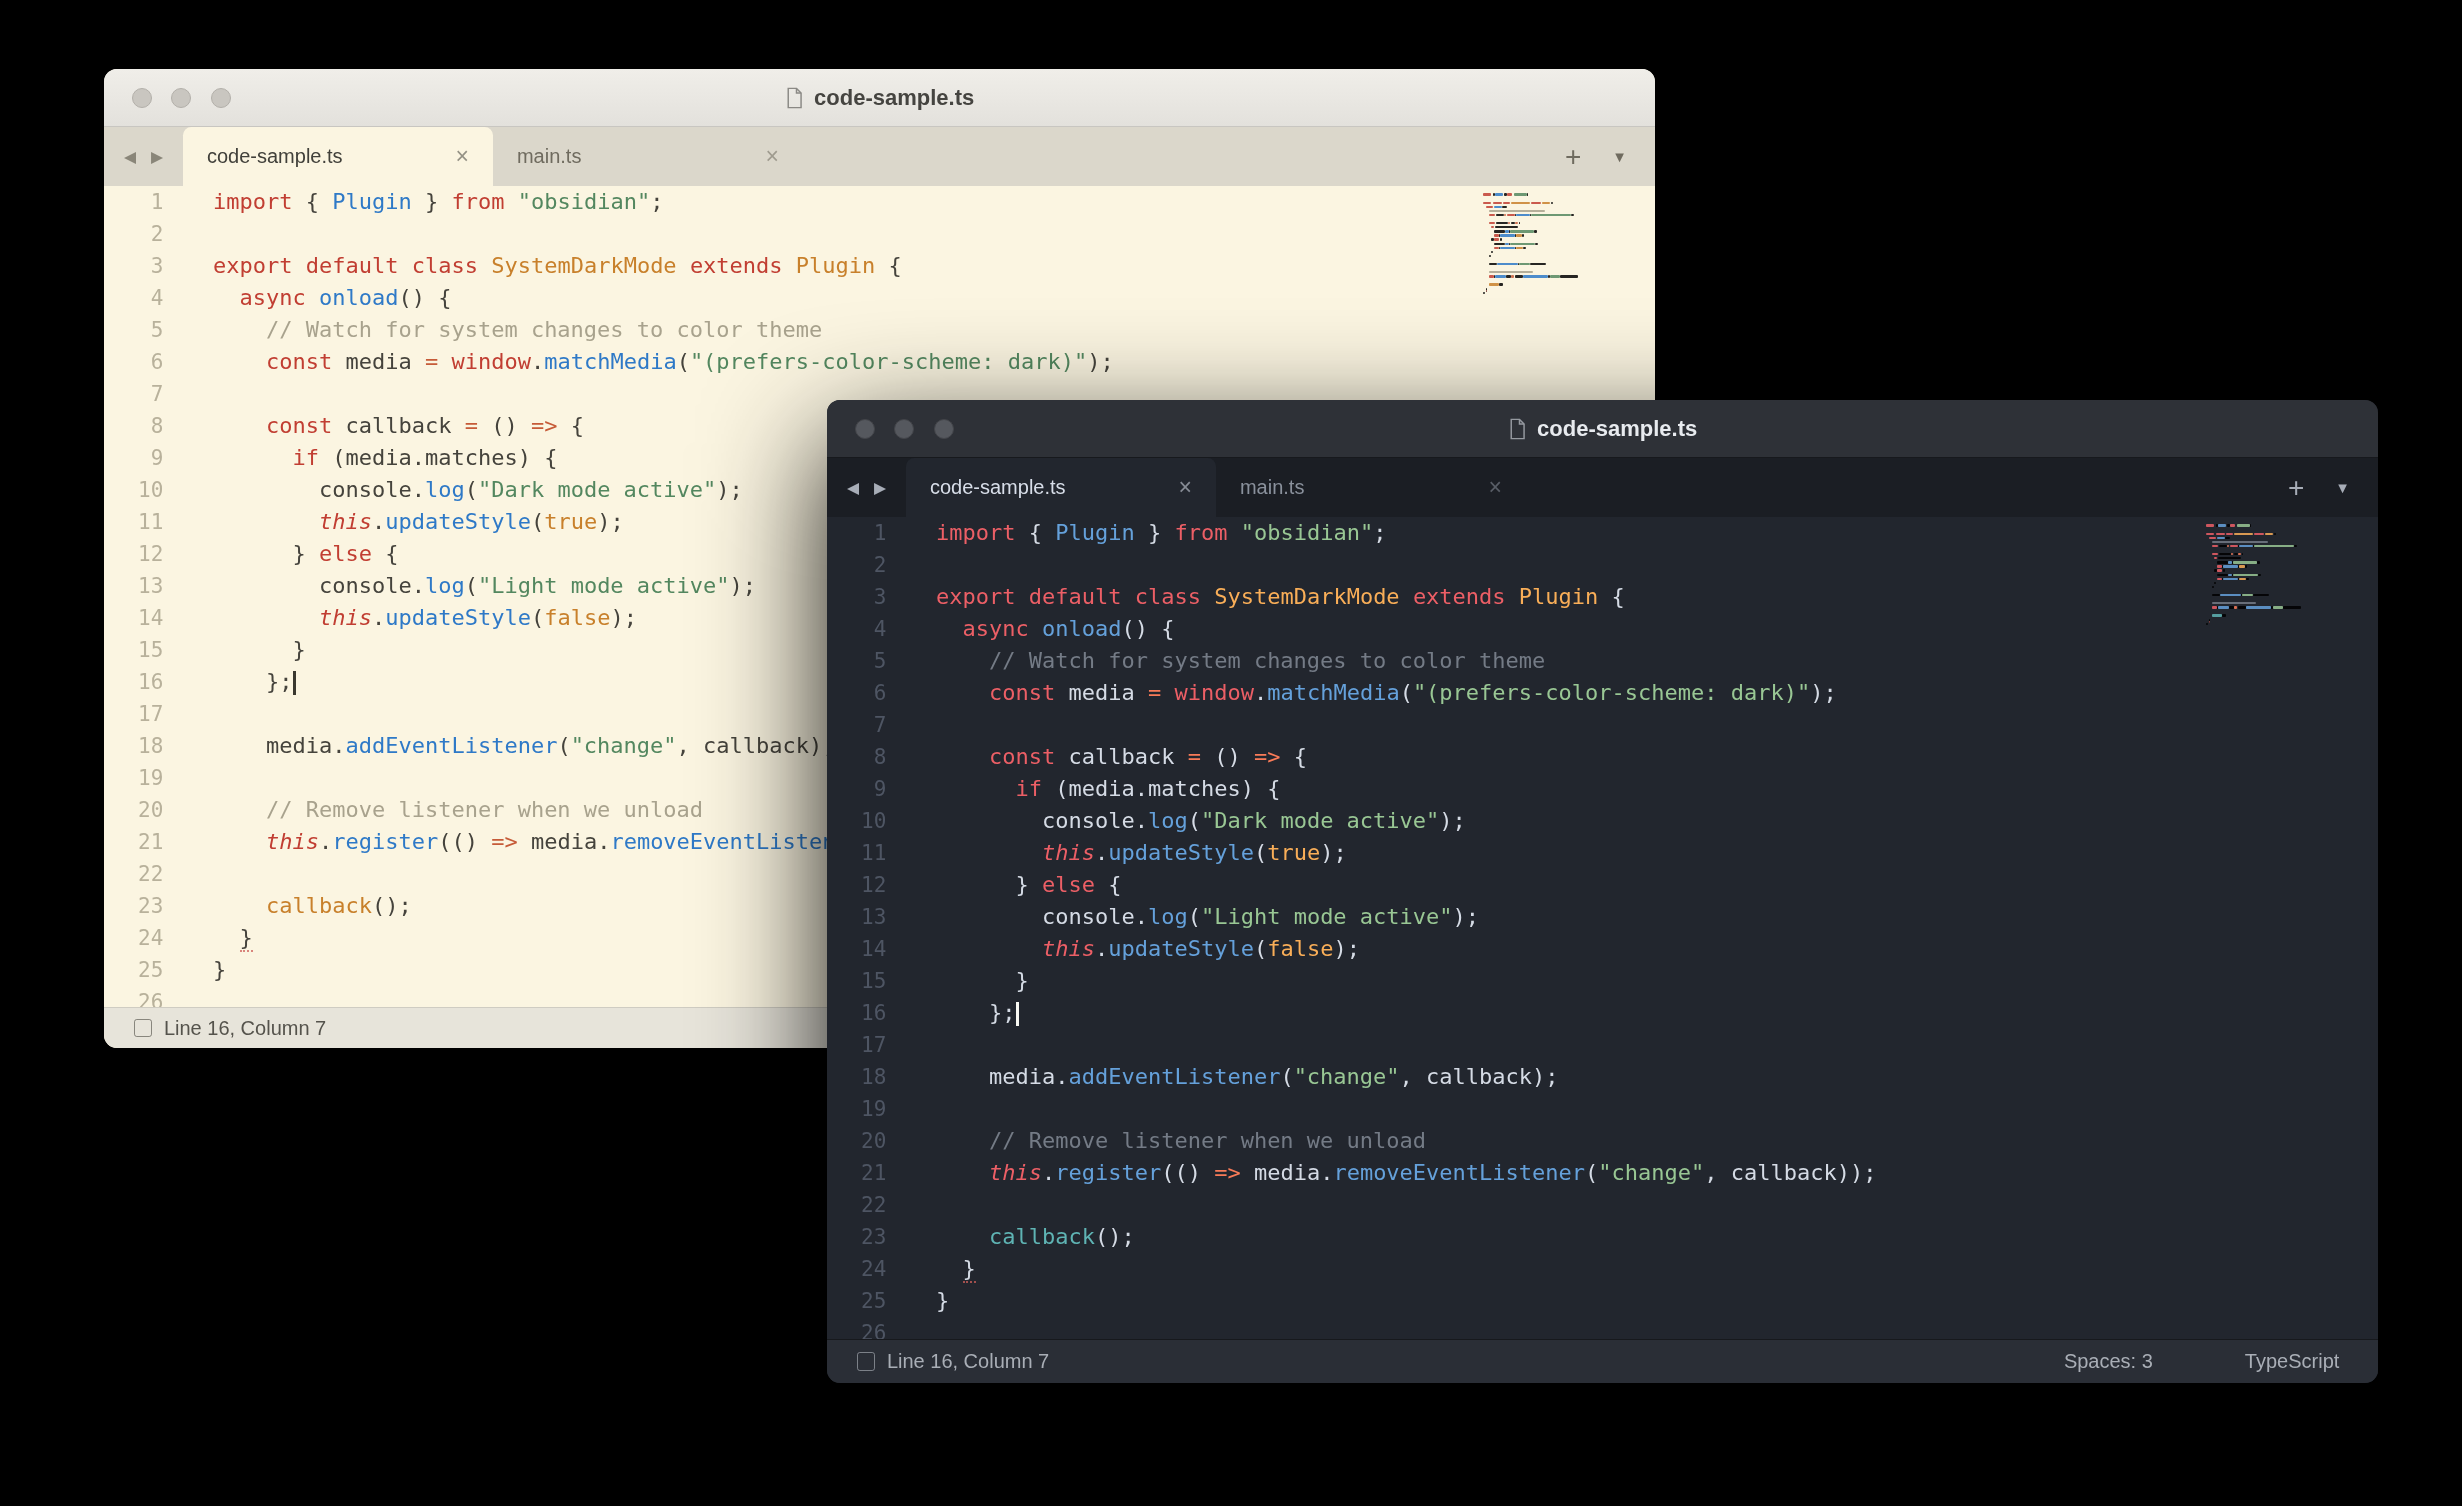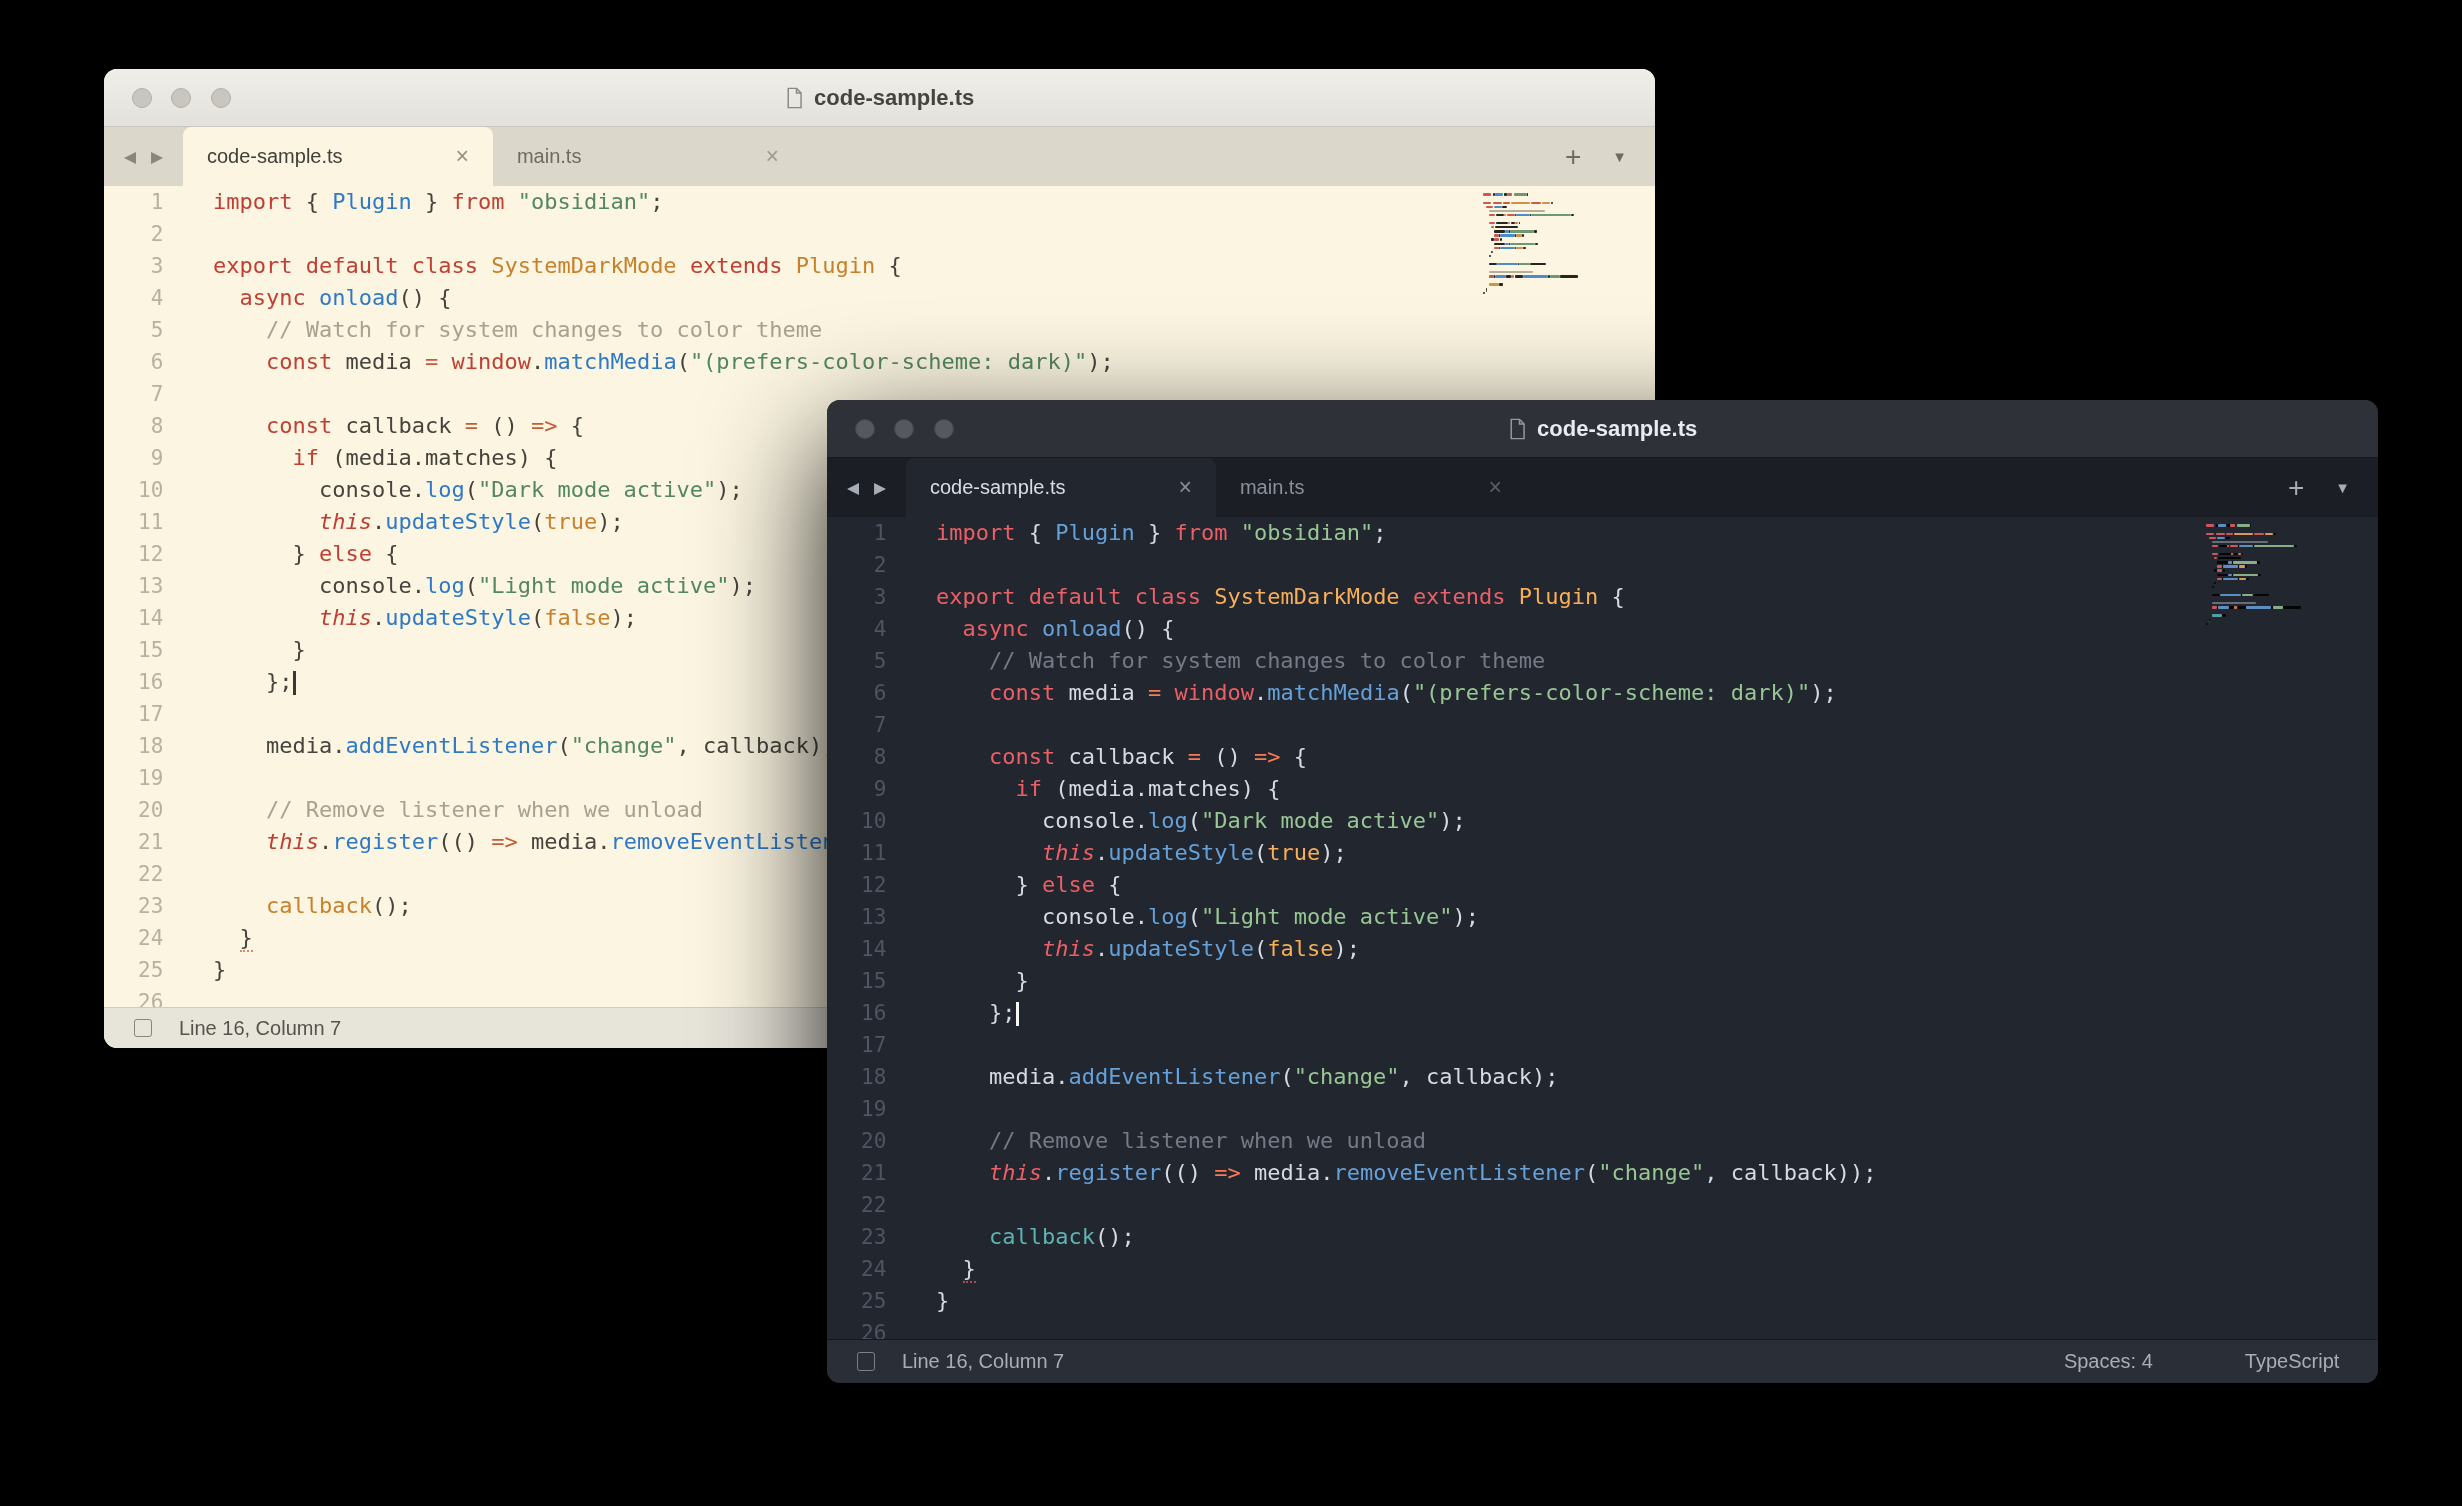--- a/index.html
+++ b/index.html
@@ -56,21 +56,21 @@
   .minimap{position:absolute;top:7.4px;right:14.8px;width:157px;}
   .mm-row{height:2.3px;margin-bottom:1.8px;display:flex;}
   .mm-seg{height:100%;background:currentColor;opacity:.85;border-radius:0.9px;}
   .mm-space{background:transparent;}
 
   
   .statusbar{display:flex;align-items:center;justify-content:space-between;
        font-size:20px;padding:0 29.5px;box-sizing:border-box;}
   #window-light .statusbar{flex:0 0 41px;}
   #window-dark .statusbar{flex:0 0 44px;}
-  .status-left{display:flex;align-items:center;gap:27px;}
+  .status-left{display:flex;align-items:center;gap:12px;}
   .layout-icon{width:18.4px;height:18.4px;border:1.8px solid currentColor;border-radius:2.8px;opacity:.65;box-sizing:border-box;}
   .status-right{display:flex;align-items:center;gap:92px;padding-right:9.2px;}
 
   
   .theme-light{background:#FBF5E1;}
   .theme-light .titlebar{background:linear-gradient(#F0EEE9,#E3E1DC);border-bottom:0.9px solid #C8C6C1;color:#6B6A66;}
   .theme-light .tl{background:#C9C6C0;border:0.9px solid #B3B0AA;}
   .theme-light .window-title{color:#454440;}
   .theme-light .tabbar{background:#DBD7CB;}
   .theme-light .tab.active{background:#FBF5E1;color:#41403A;}
@@ -648,18 +648,18 @@
         </div>
         <div class="mm-row"></div>
       </div>
   </div>
   <div class="statusbar">
     <div class="status-left">
       <div class="layout-icon"></div>
       <span>Line 16, Column 7</span>
     </div>
     <div class="status-right">
-        <div class="status-item">Spaces: 4</div>
+        <div class="status-item">Spaces: 3</div>
         <div class="status-item">TypeScript</div>
       </div>
   </div>
 </div>
 
 
 </body></html>

